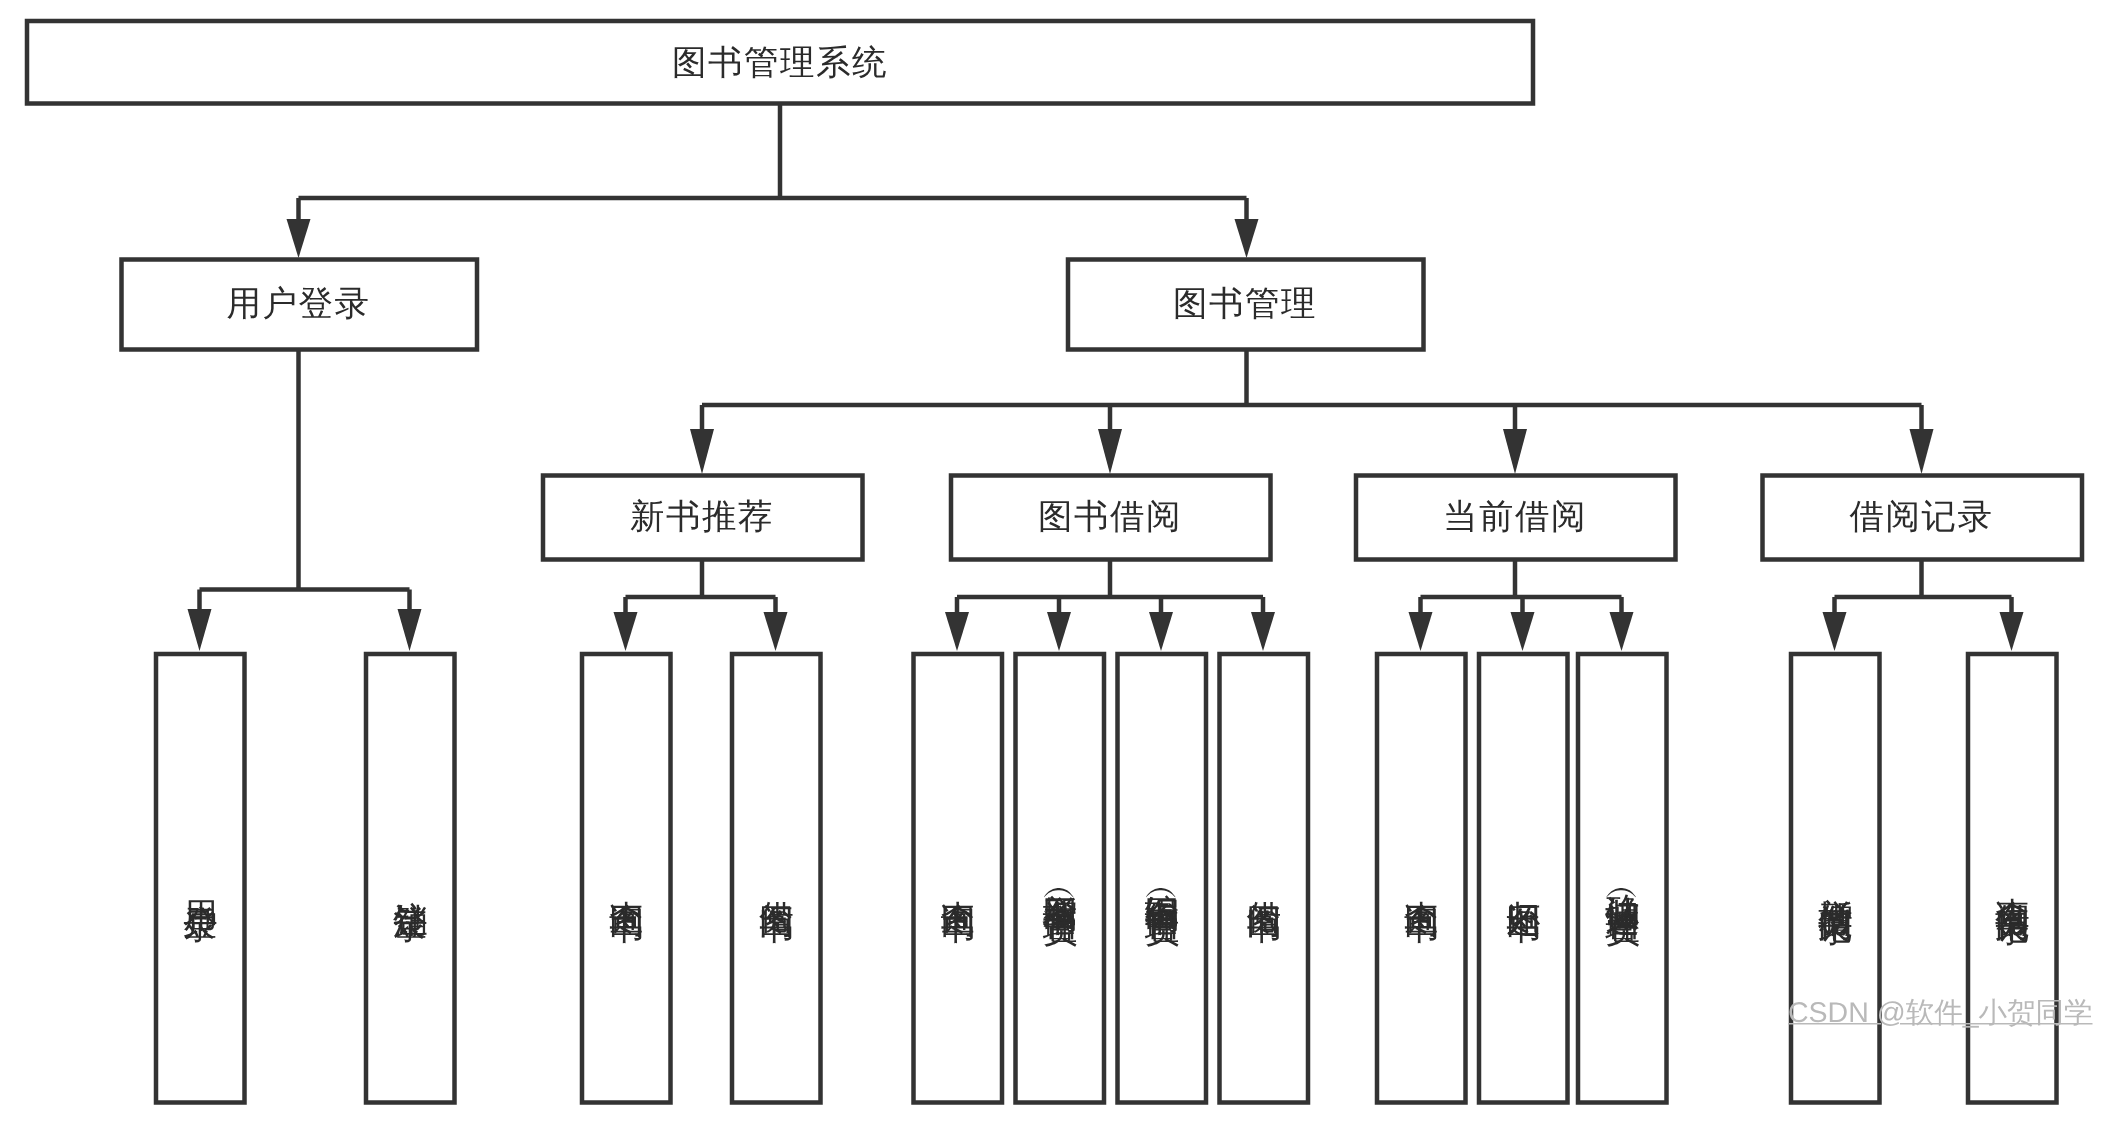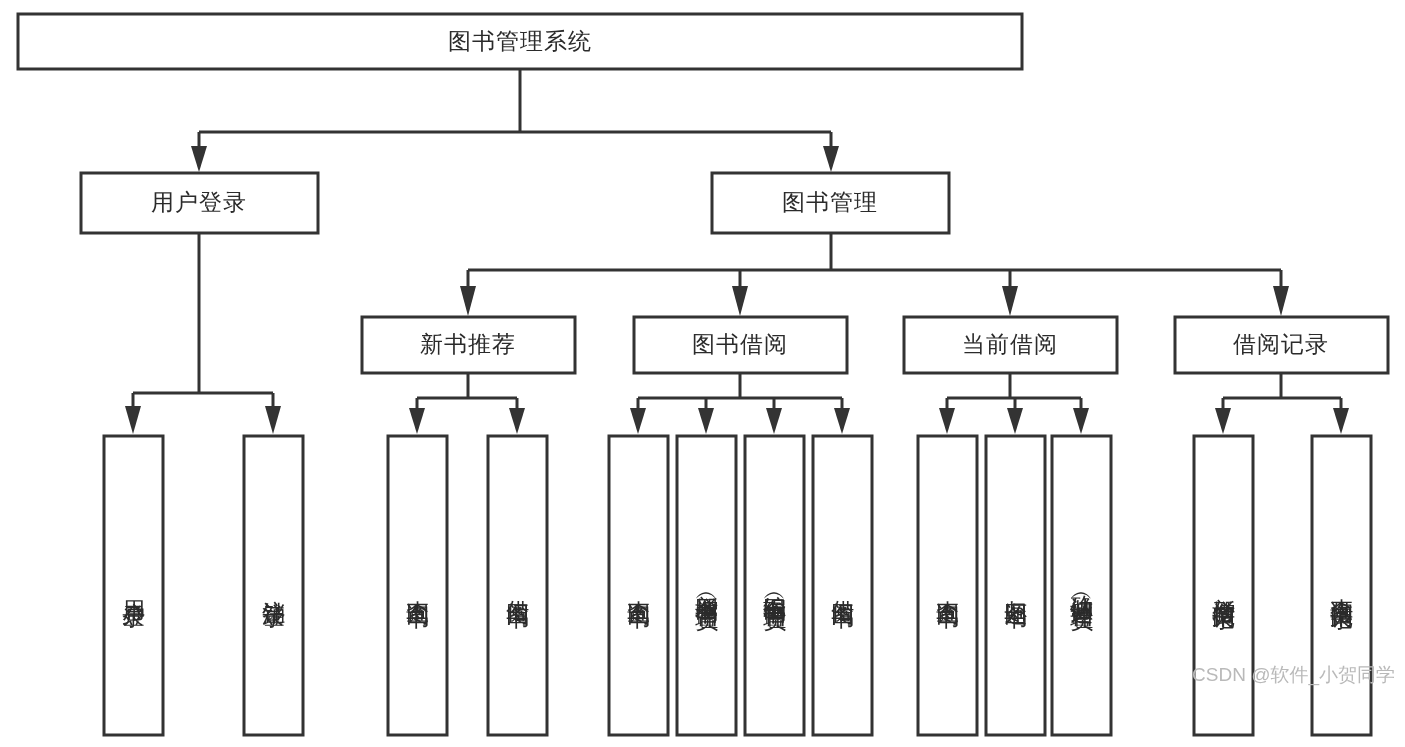--- a/index.html
+++ b/index.html
@@ -24,20 +24,21 @@
     writing-mode:vertical-rl;text-orientation:upright;
     width:100%;height:100%;
     display:flex;align-items:center;justify-content:center;
     letter-spacing:2px;white-space:nowrap;
   }
   #watermark{
     position:absolute;right:10px;bottom:6px;
     font-family:"Liberation Sans","DejaVu Sans",sans-serif;
     font-size:19px;color:#b9b9b9;white-space:nowrap;pointer-events:none;
     user-select:none;
+    text-decoration:underline;
   }
 </style>
 </head>
 <body>
 
 <div id="diagram-root">
 
   <svg id="tree" viewBox="0 0 1405 747">
 
     <g>

